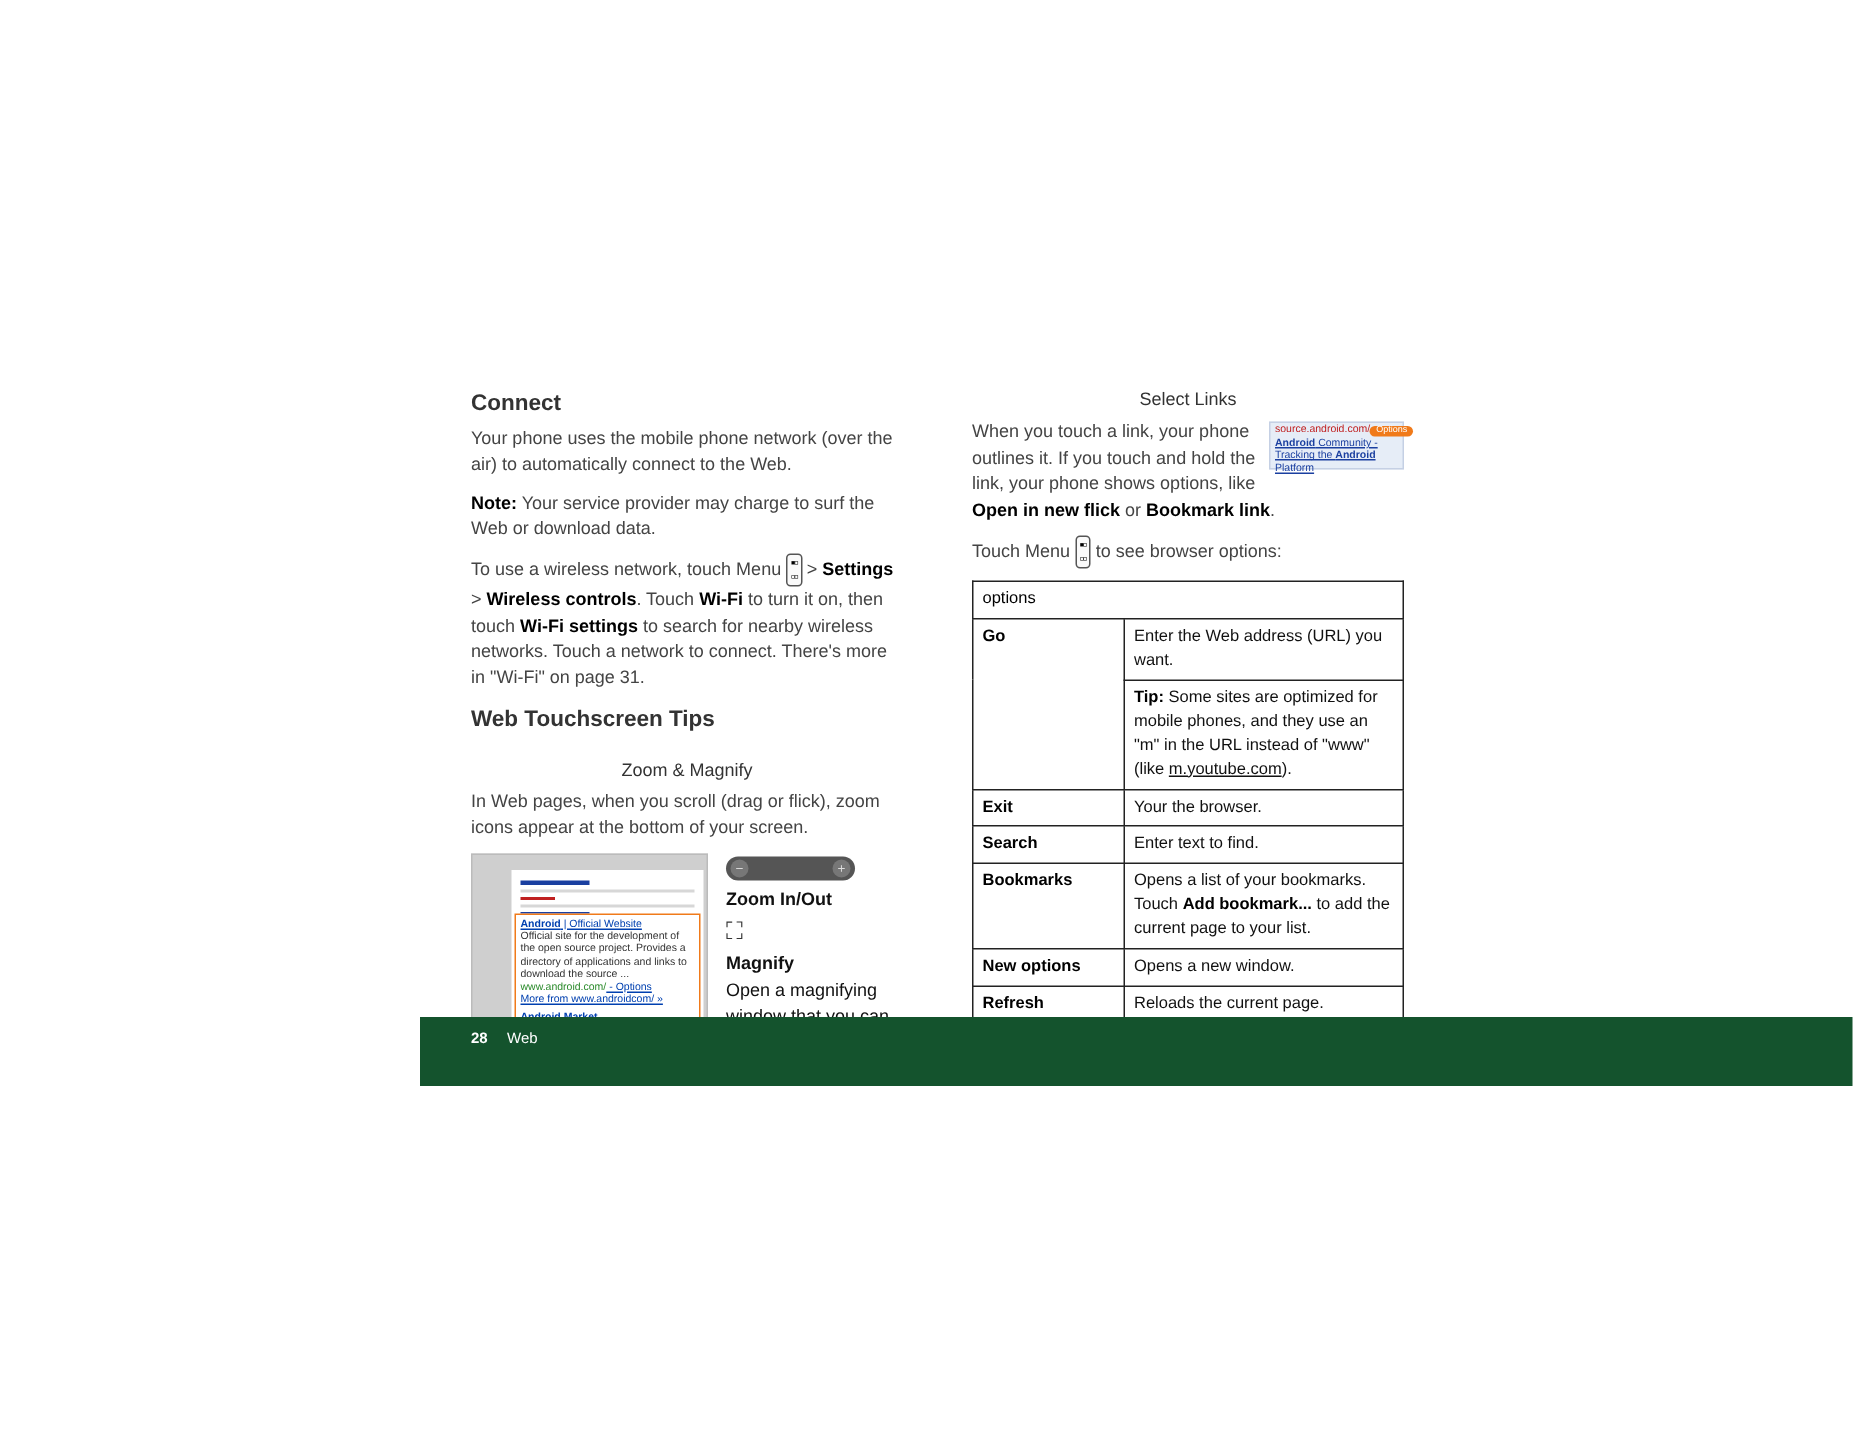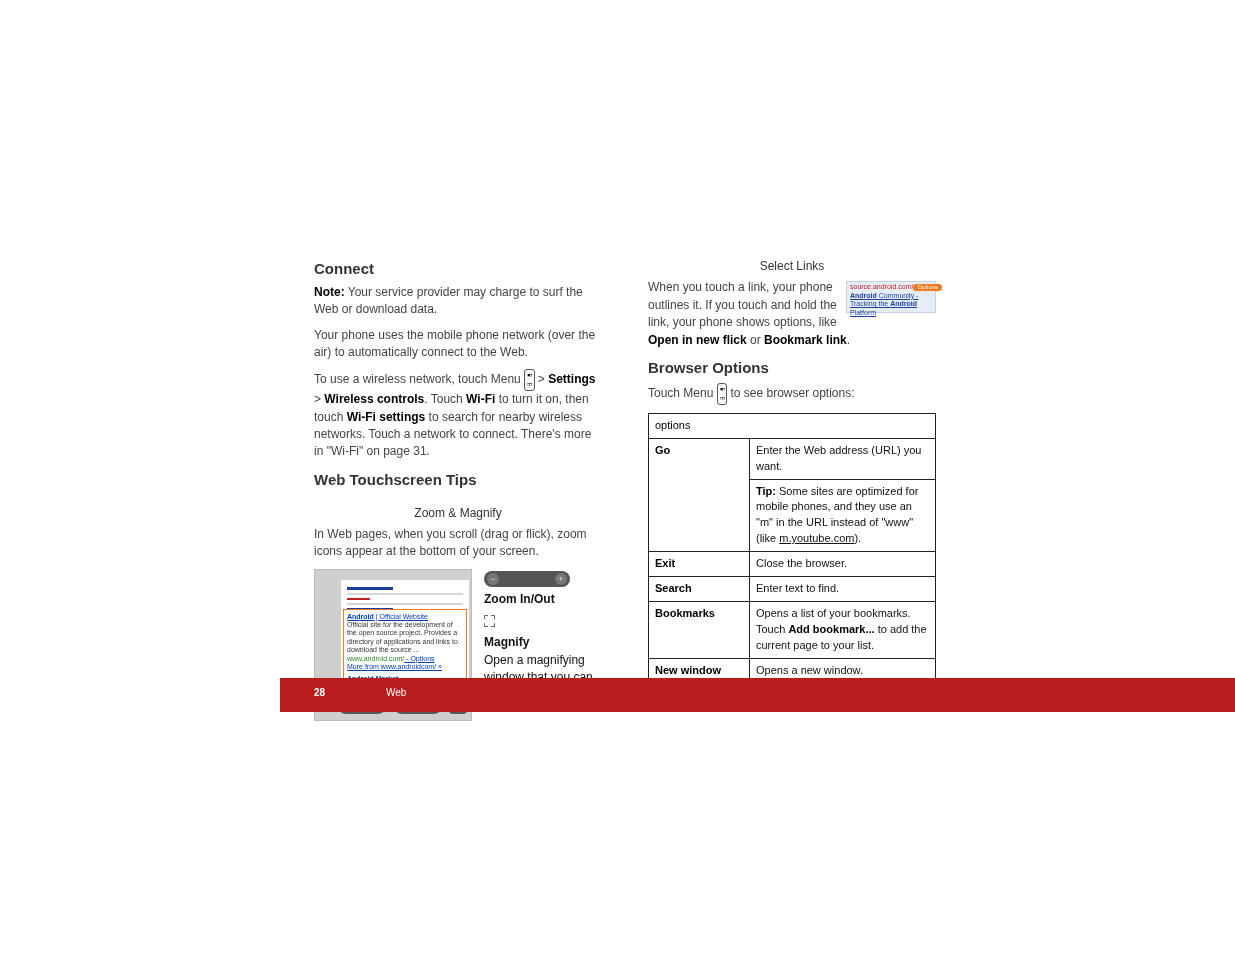--- a/index.html
+++ b/index.html
@@ -162,59 +162,58 @@
     font-size: 11px;
   }
   table.options .name { width: 88px; font-weight: bold; color:#000; }
   table.options .name.hdrcell { font-weight: normal; }
   .under { text-decoration: underline; }
   .footer {
     position: absolute;
     left: 280px;
     right: 0;
     top: 678px;
-    height: 34px;
-    background: #b91c1c;
+    height: 46px;
+    background: #14532d;
   }
   .footer .pg {
     position: absolute;
     left: 34px;
     top: 8px;
     font-size: 10px;
     color: #fff;
     font-weight: bold;
   }
   .footer .sec {
     position: absolute;
     left: 58px;
     top: 8px;
     font-size: 10px;
     color: #fff;
-    margin-left: 48px;
   }
   .fake-lines { padding:4px 6px; }
   .fake-lines div { height:2px; background:#d7d7d7; margin:3px 0; }
   .fake-lines .hd { background:#1a3fa0; width:40%; height:3px; }
   .fake-lines .sub { background:#c02020; width:20%; height:2px; }
 </style>
 </head>
 <body>
 
 <div class="page">
 
   <div class="content">
 
     <div class="col">
 
       <h2>Connect</h2>
+      <p>Your phone uses the mobile phone network (over the air) to automatically connect to the Web.</p>
+
       <p>
         <span class="bold">Note:</span><span> Your service provider may charge to surf the Web or download data.</span>
       </p>
-
-      <p>Your phone uses the mobile phone network (over the air) to automatically connect to the Web.</p>
 
       <p>
         <span>To use a wireless network, touch Menu </span><span class="menu-icon">▪▫<br>▫▫</span><span> &gt; </span><span class="bold">Settings</span><span> &gt; </span><span class="bold">Wireless controls</span><span>. Touch </span><span class="bold">Wi-Fi</span><span> to turn it on, then touch </span><span class="bold">Wi-Fi settings</span><span> to search for nearby wireless networks. Touch a network to connect. There's more in "Wi-Fi" on page 31.</span>
       </p>
 
       <h2>Web Touchscreen Tips</h2>
       <h3>Zoom &amp; Magnify</h3>
       <p>In Web pages, when you scroll (drag or flick), zoom icons appear at the bottom of your screen.</p>
 
       <div class="figure-row">
@@ -276,55 +275,54 @@
         </div>
         <div style="text-decoration:underline">
           <b>Android</b><span> Community - Tracking the </span><b>Android</b><span> Platform</span>
         </div>
       </div>
 
       <p>
         <span>When you touch a link, your phone outlines it. If you touch and hold the link, your phone shows options, like </span><span class="bold">Open in new flick</span><span> or </span><span class="bold">Bookmark link</span><span>.</span>
       </p>
 
-      <h2>Browser Options</h2>
       <p>
         <span>Touch Menu </span><span class="menu-icon">▪▫<br>▫▫</span><span> to see browser options:</span>
       </p>
 
       <table class="options">
         <tbody>
             <tr>
           <th colspan="2" class="name hdrcell">options</th>
         </tr>
         <tr>
           <td class="name" rowspan="2">Go</td>
           <td>Enter the Web address (URL) you want.</td>
         </tr>
         <tr>
           <td>
             <span class="bold">Tip:</span><span> Some sites are optimized for mobile phones, and they use an "m" in the URL instead of "www" (like </span><span class="under">m.youtube.com</span><span>).</span>
           </td>
         </tr>
         <tr>
           <td class="name">Exit</td>
-          <td>Close the browser.</td>
+          <td>Your the browser.</td>
         </tr>
         <tr>
           <td class="name">Search</td>
           <td>Enter text to find.</td>
         </tr>
         <tr>
           <td class="name">Bookmarks</td>
           <td>
             <span>Opens a list of your bookmarks. Touch </span><span class="bold">Add bookmark...</span><span> to add the current page to your list.</span>
           </td>
         </tr>
         <tr>
-          <td class="name">New window</td>
+          <td class="name">New options</td>
           <td>Opens a new window.</td>
         </tr>
         <tr>
           <td class="name">Refresh</td>
           <td>Reloads the current page.</td>
         </tr>
       </tbody>
         </table>
     </div>
   </div>

